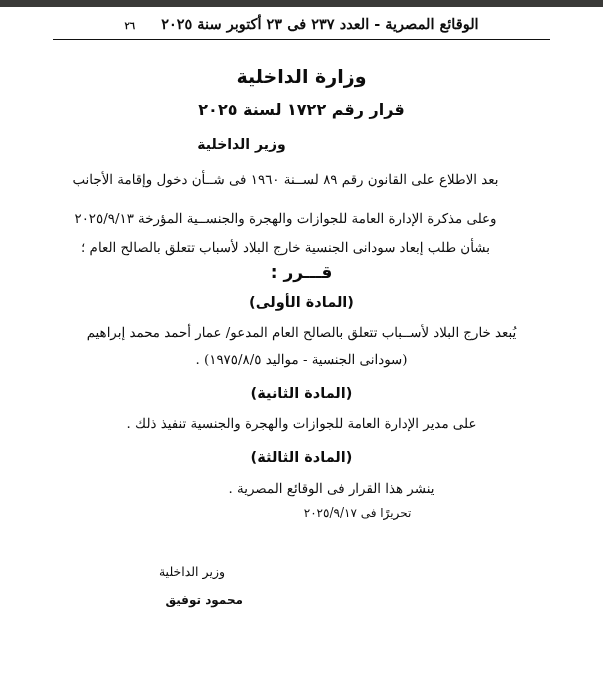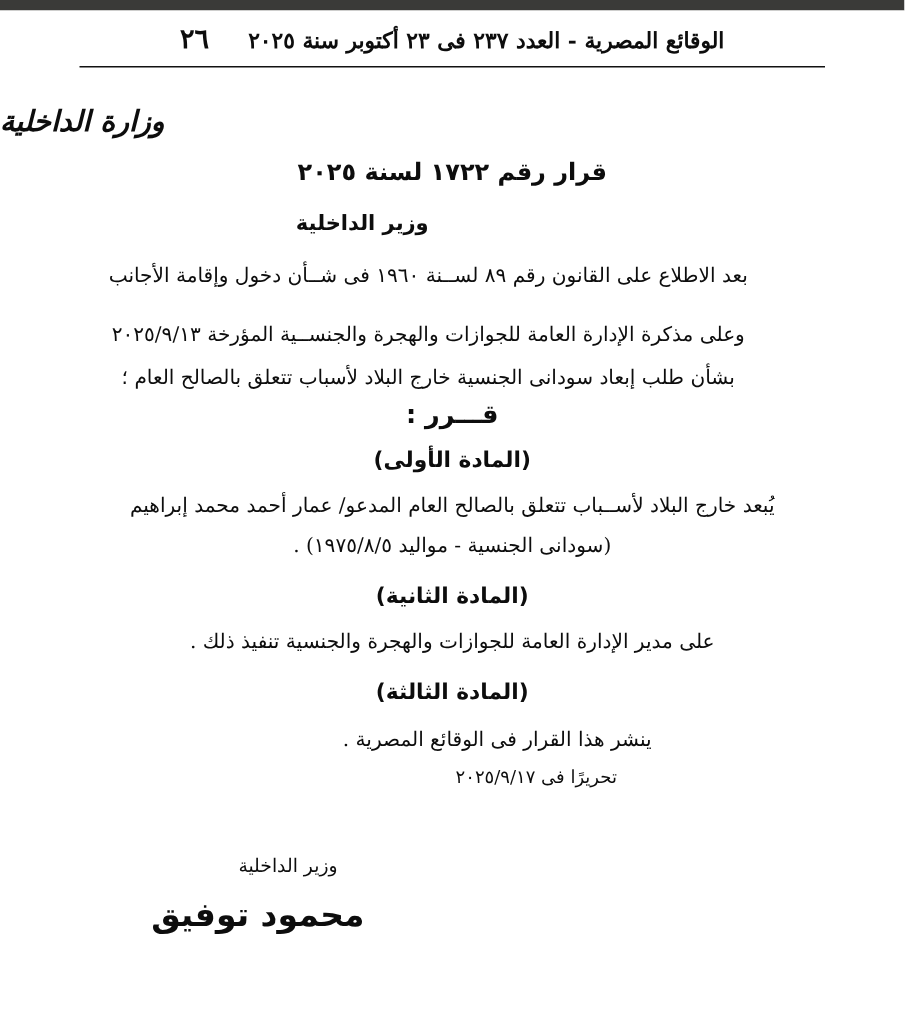--- a/index.html
+++ b/index.html
@@ -48,39 +48,38 @@
     padding-left: 46px;
   }
   .header-title {
     font-size: 14.5px;
     font-weight: 700;
     letter-spacing: 0px;
     white-space: nowrap;
     font-family: "DejaVu Serif", "Liberation Serif", serif;
   }
   .header-page-number {
-    font-size: 18px;
+    font-size: 10px;
     font-weight: 700;
     font-family: "DejaVu Serif", "Liberation Serif", serif;
   }
   .header-rule {
     height: 0;
     border-top: 1.6px solid #111111;
     margin: 7px 53px 0 53px;
   }
 
   
   .doc-title {
-    text-align: left;
+    text-align: center;
     font-size: 19px;
     font-weight: 700;
     margin-top: 25px;
     font-family: "DejaVu Sans", "Liberation Sans", sans-serif;
     letter-spacing: -0.3px;
-    font-style: italic;
   }
   .doc-subtitle {
     text-align: center;
     font-size: 16px;
     font-weight: 700;
     margin-top: 13px;
     letter-spacing: -0.3px;
   }
   .issuer {
     text-align: center;
@@ -161,21 +160,21 @@
     padding-right: 360px;
     text-align: right;
   }
   .signature-role {
     font-size: 12.5px;
     font-family: "DejaVu Serif", "Liberation Serif", serif;
     padding-right: 18px;
   }
   .signature-name {
     margin-top: 14px;
-    font-size: 22px;
+    font-size: 12px;
     font-weight: 700;
     letter-spacing: -0.3px;
   }
 </style>
 </head>
 <body>
 
 <div class="top-strip"></div>
 
 <div class="page">

